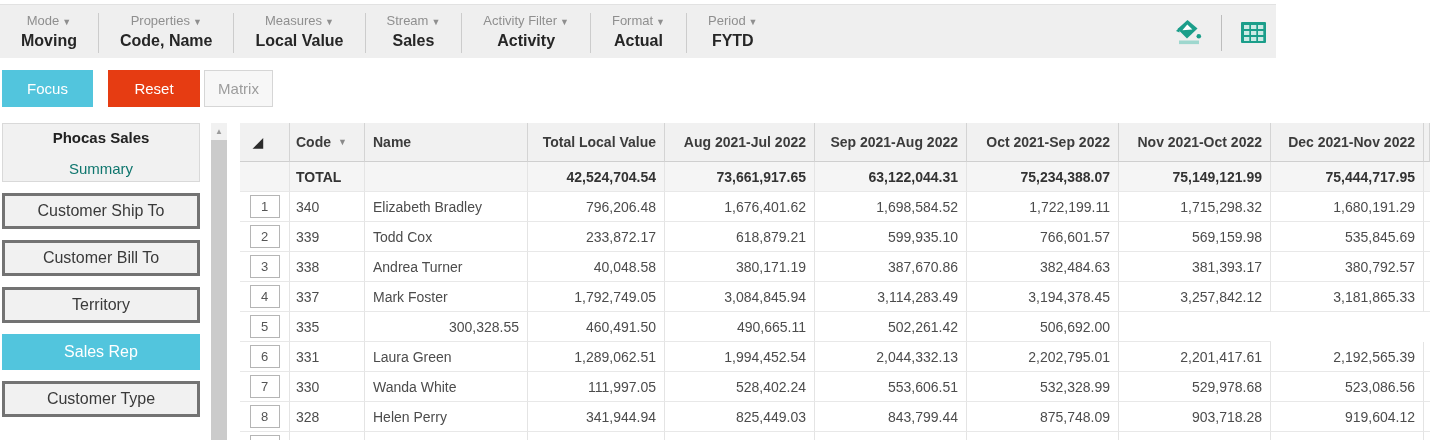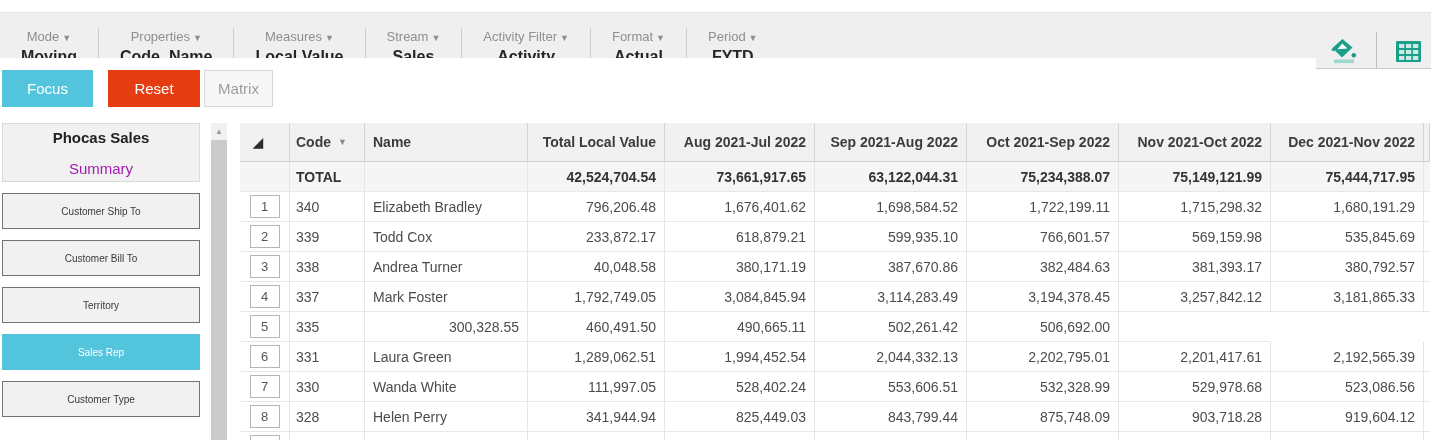--- a/index.html
+++ b/index.html
@@ -1,23 +1,23 @@
 <!DOCTYPE html>
 <html style="--accent: #52c5dd; --red: #e63c12; --teal: #1b9e8a;"><head>
 <meta charset="utf-8">
 <style>
   * { margin:0; padding:0; box-sizing:border-box; }
   html,body { width:1431px; height:440px; overflow:hidden; background:#ffffff;
               font-family:"Liberation Sans", sans-serif; }
   .app { position:relative; width:1431px; height:440px; }
 
   
-  .toolbar { position:absolute; left:0; top:12px; width:1431px; height:57px;
+  .toolbar { position:absolute; left:0; top:4px; width:1276px; height:57px;
              background:#efefef; border-top:1px solid #e2e2e2; border-bottom:1px solid #c9c9c9;
-             display:flex; align-items:flex-end; }
+             display:flex; align-items:center; }
   .tb-group { padding:0 21px; text-align:center; cursor:pointer; }
   .tb-label { font-size:13px; color:#8f8f8f; line-height:15px; white-space:nowrap; }
   .tb-caret { font-size:9px; color:#8f8f8f; margin-left:3px; }
   .tb-value { font-size:16px; font-weight:700; color:#262626; line-height:22px; white-space:nowrap; }
   .tb-sep { width:1px; height:40px; background:#cccccc; }
   .tb-spacer { flex:1; }
   .tb-icon { width:34px; height:34px; display:flex; align-items:center; justify-content:center;
              cursor:pointer; margin:0 6px; }
   .tb-icon-sep { width:1px; height:36px; background:#bdbdbd; margin:0 8px; }
 
@@ -28,24 +28,24 @@
   .btn-focus  { left:2px;   width:91px; background:var(--accent); color:#ffffff; }
   .btn-reset  { left:108px; width:92px; background:var(--red);    color:#ffffff; }
   .btn-matrix { left:204px; width:69px; background:#f7f7f7; color:#9d9d9d;
                 border:1px solid #d6d6d6; }
 
   
   .sidebar { position:absolute; left:2px; top:123px; width:198px; }
   .sb-summary { height:59px; background:#f1f1f1; border:1px solid #d9d9d9;
                 display:flex; flex-direction:column; align-items:center; justify-content:center; }
   .sb-title1 { font-size:15px; font-weight:700; color:#222222; line-height:20px; }
-  .sb-title2 { font-size:15px; color:#a21caf; line-height:19px;margin-top:11px; }
-  .sb-item { height:36px; margin-top:11px; background:#f1f1f1; border:1px solid #737373;
+  .sb-title2 { font-size:15px; color:#0f766e; line-height:19px;margin-top:11px; }
+  .sb-item { height:36px; margin-top:11px; background:#f1f1f1; border:3px solid #737373;
              display:flex; align-items:center; justify-content:center;
-             font-size:10px; color:#3a3a3a; cursor:pointer; }
+             font-size:16px; color:#3a3a3a; cursor:pointer; }
   .sb-item:first-of-type { margin-top:29px; }
   .sb-item.active { background:var(--accent); border-color:var(--accent); color:#ffffff; }
 
   
   .vscroll { position:absolute; left:211px; top:123px; width:16px; height:317px; background:#f5f5f5; }
   .vs-up { height:17px; background:#f1f1f1; display:flex; align-items:center; justify-content:center;
            font-size:8px; color:#9b9b9b; cursor:pointer; }
   .vs-thumb { position:absolute; left:0; top:17px; width:16px; height:300px; background:#cbcbcb; cursor:pointer; }
 
   

